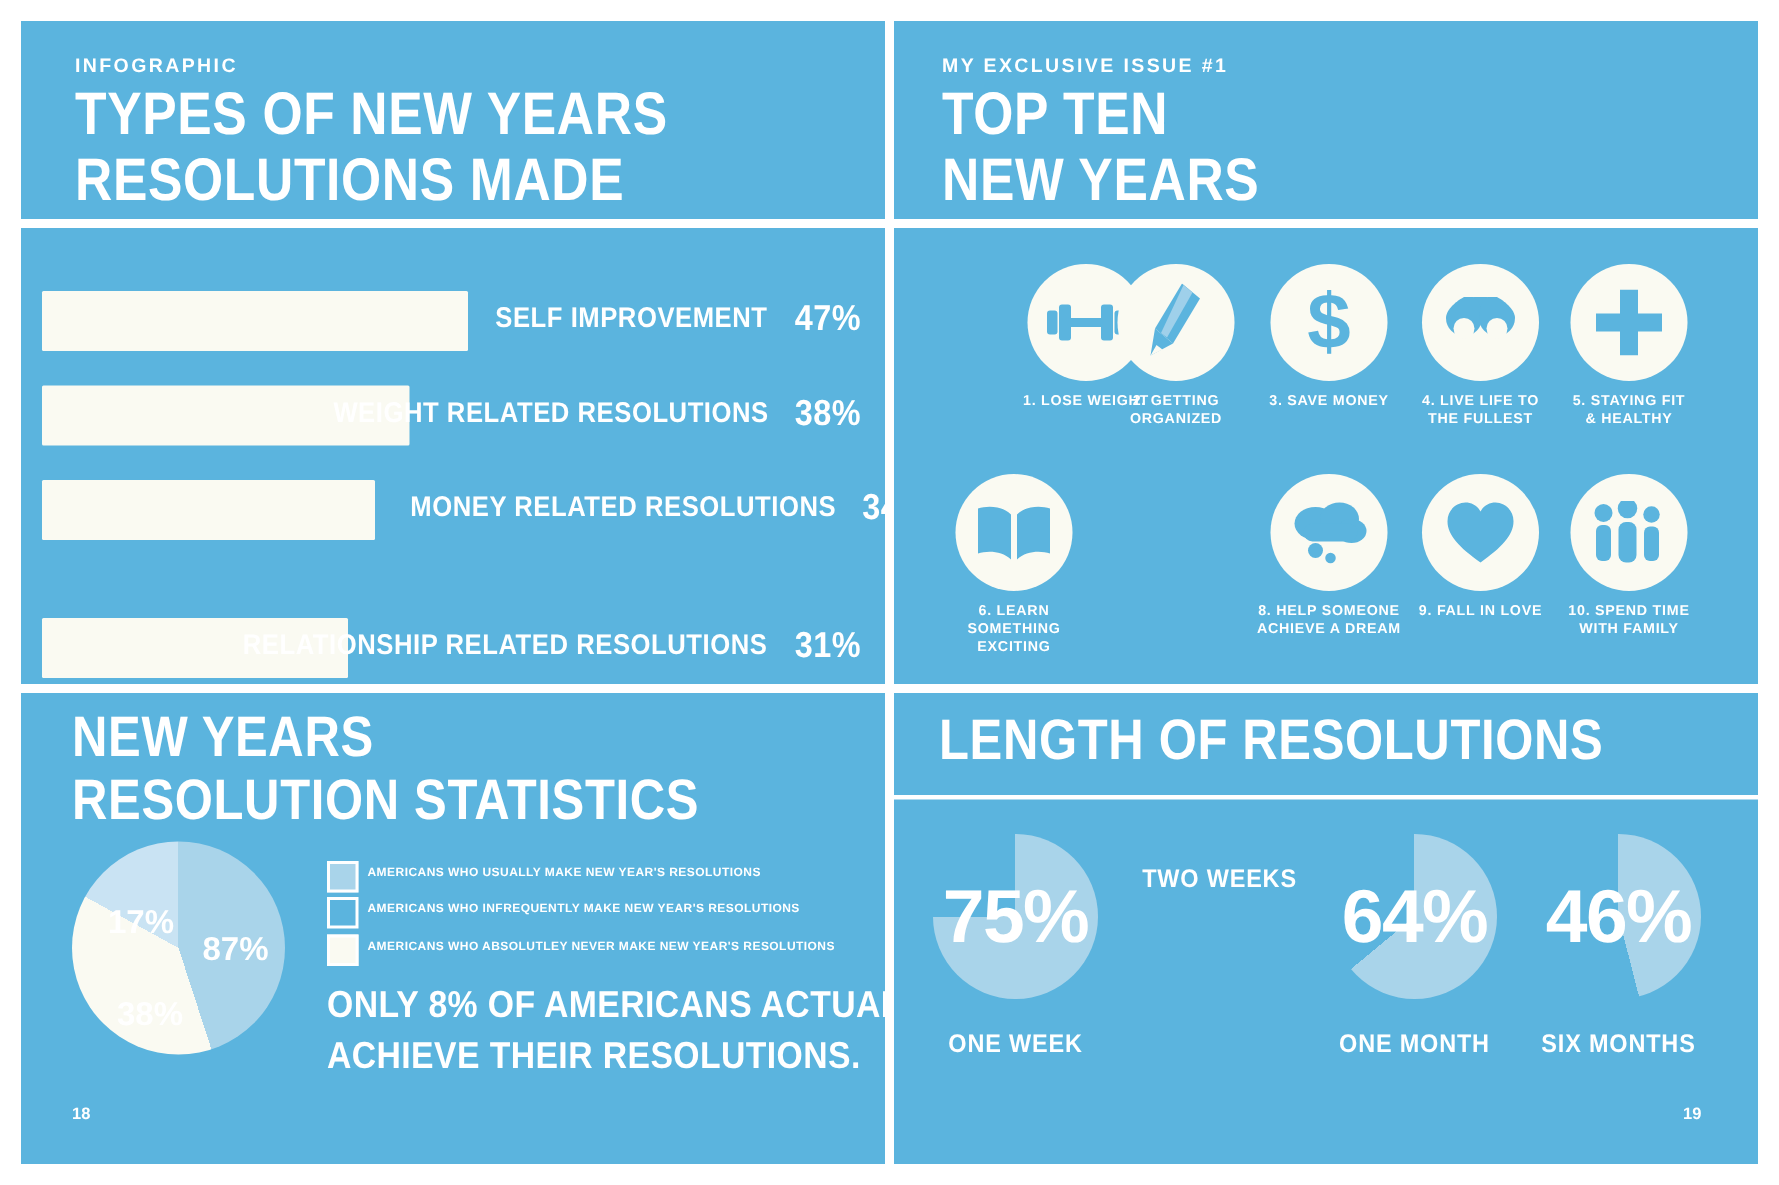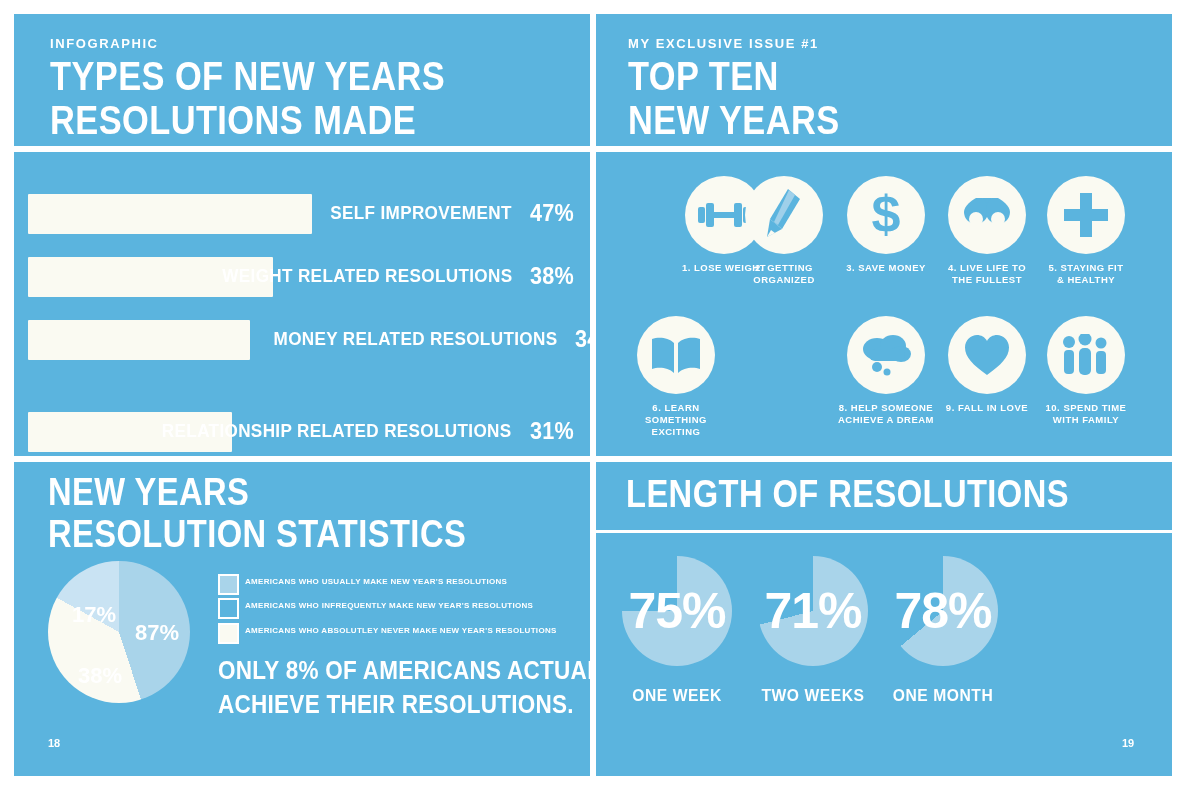--- a/index.html
+++ b/index.html
@@ -292,29 +292,32 @@
   </div>
 
   <div class="donut-cell" style="left:612px;">
     <div class="donut" style="background:conic-gradient(#A9D4EA 0deg 270deg, #5BB4DE 270deg 360deg);">
       <div class="donut-pct">75%</div>
     </div>
     <div class="donut-cap">ONE WEEK</div>
   </div>
 
   <div class="donut-cell" style="left:748px;">
-    <div class="donut" style="background:conic-gradient(#A9D4EA 0deg 255.6deg, #5BB4DE 255.6deg 360deg);">
-      <div class="donut-pct">71%</div>
-    </div>
     <div class="donut-cap">TWO WEEKS</div>
   </div>
 
   <div class="donut-cell" style="left:878px;">
     <div class="donut" style="background:conic-gradient(#A9D4EA 0deg 230.4deg, #5BB4DE 230.4deg 360deg);">
-      <div class="donut-pct">78%</div>
+      <div class="donut-pct">64%</div>
     </div>
     <div class="donut-cap">ONE MONTH</div>
   </div>
 
+  <div class="donut-cell" style="left:1014px;">
+    <div class="donut" style="background:conic-gradient(#A9D4EA 0deg 165.6deg, #5BB4DE 165.6deg 360deg);">
+      <div class="donut-pct">46%</div>
+    </div>
+    <div class="donut-cap">SIX MONTHS</div>
+  </div>
 
   <div class="pagenum" style="left:1122px;top:737px;text-align:right;">19</div>
 
 </div>
 
 </body></html>

